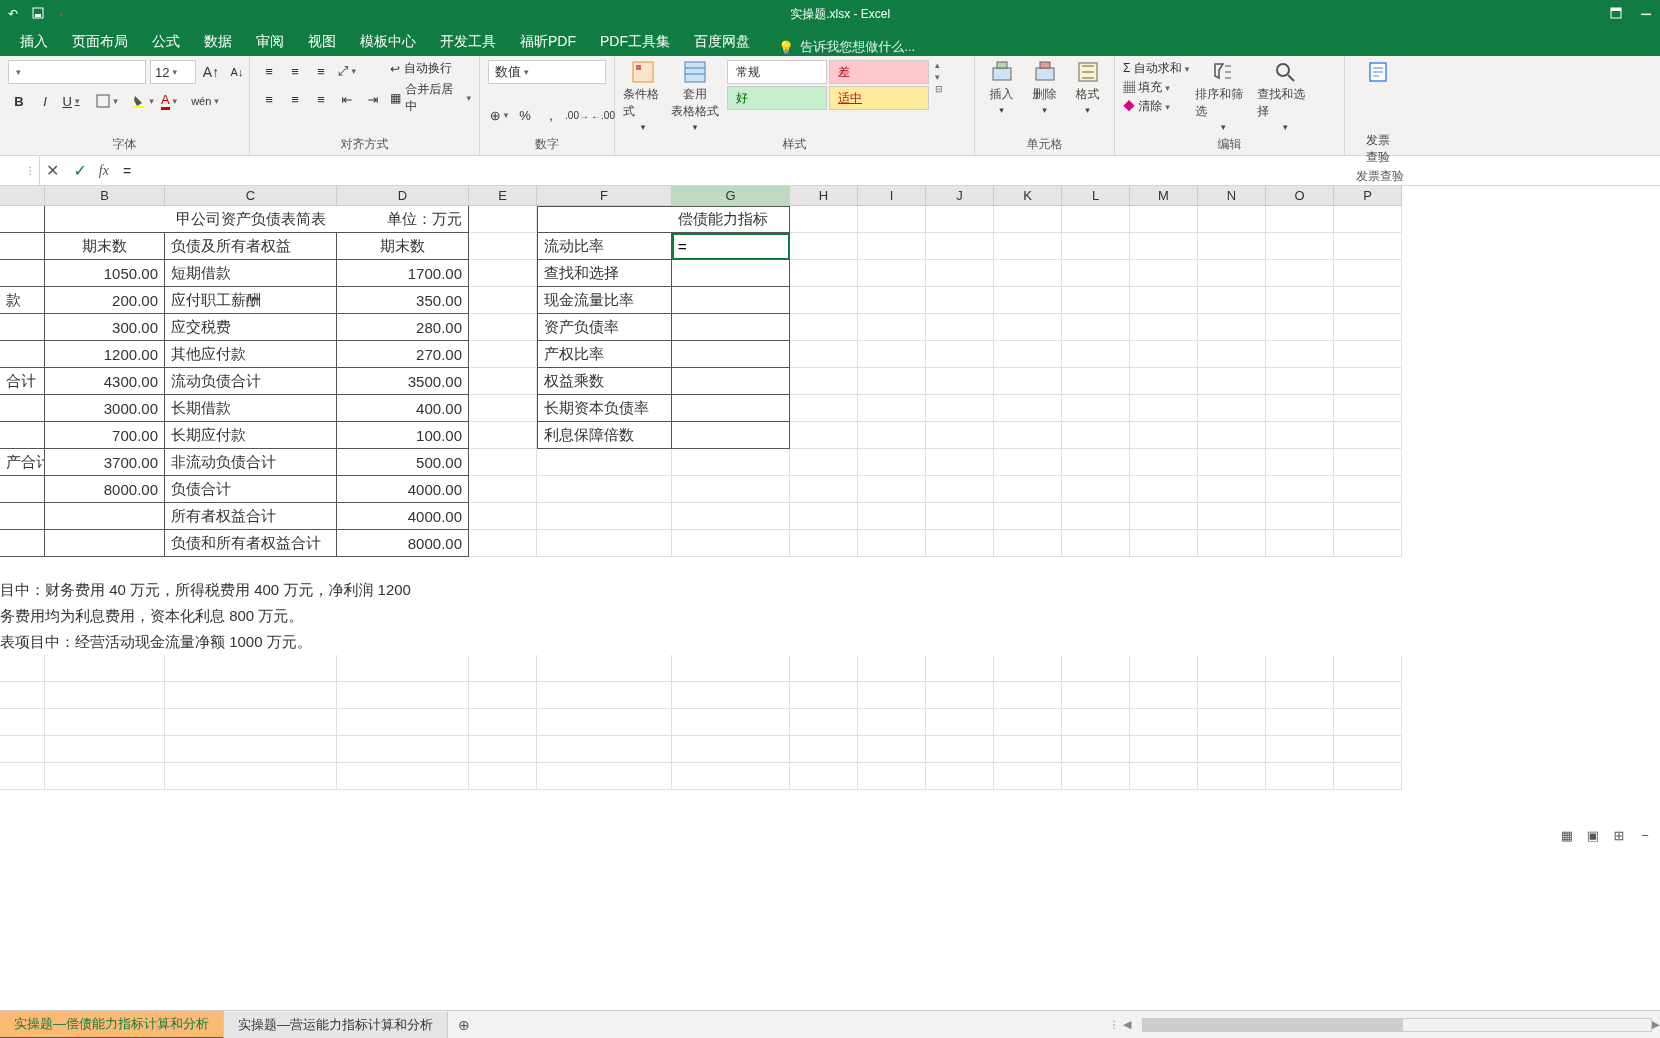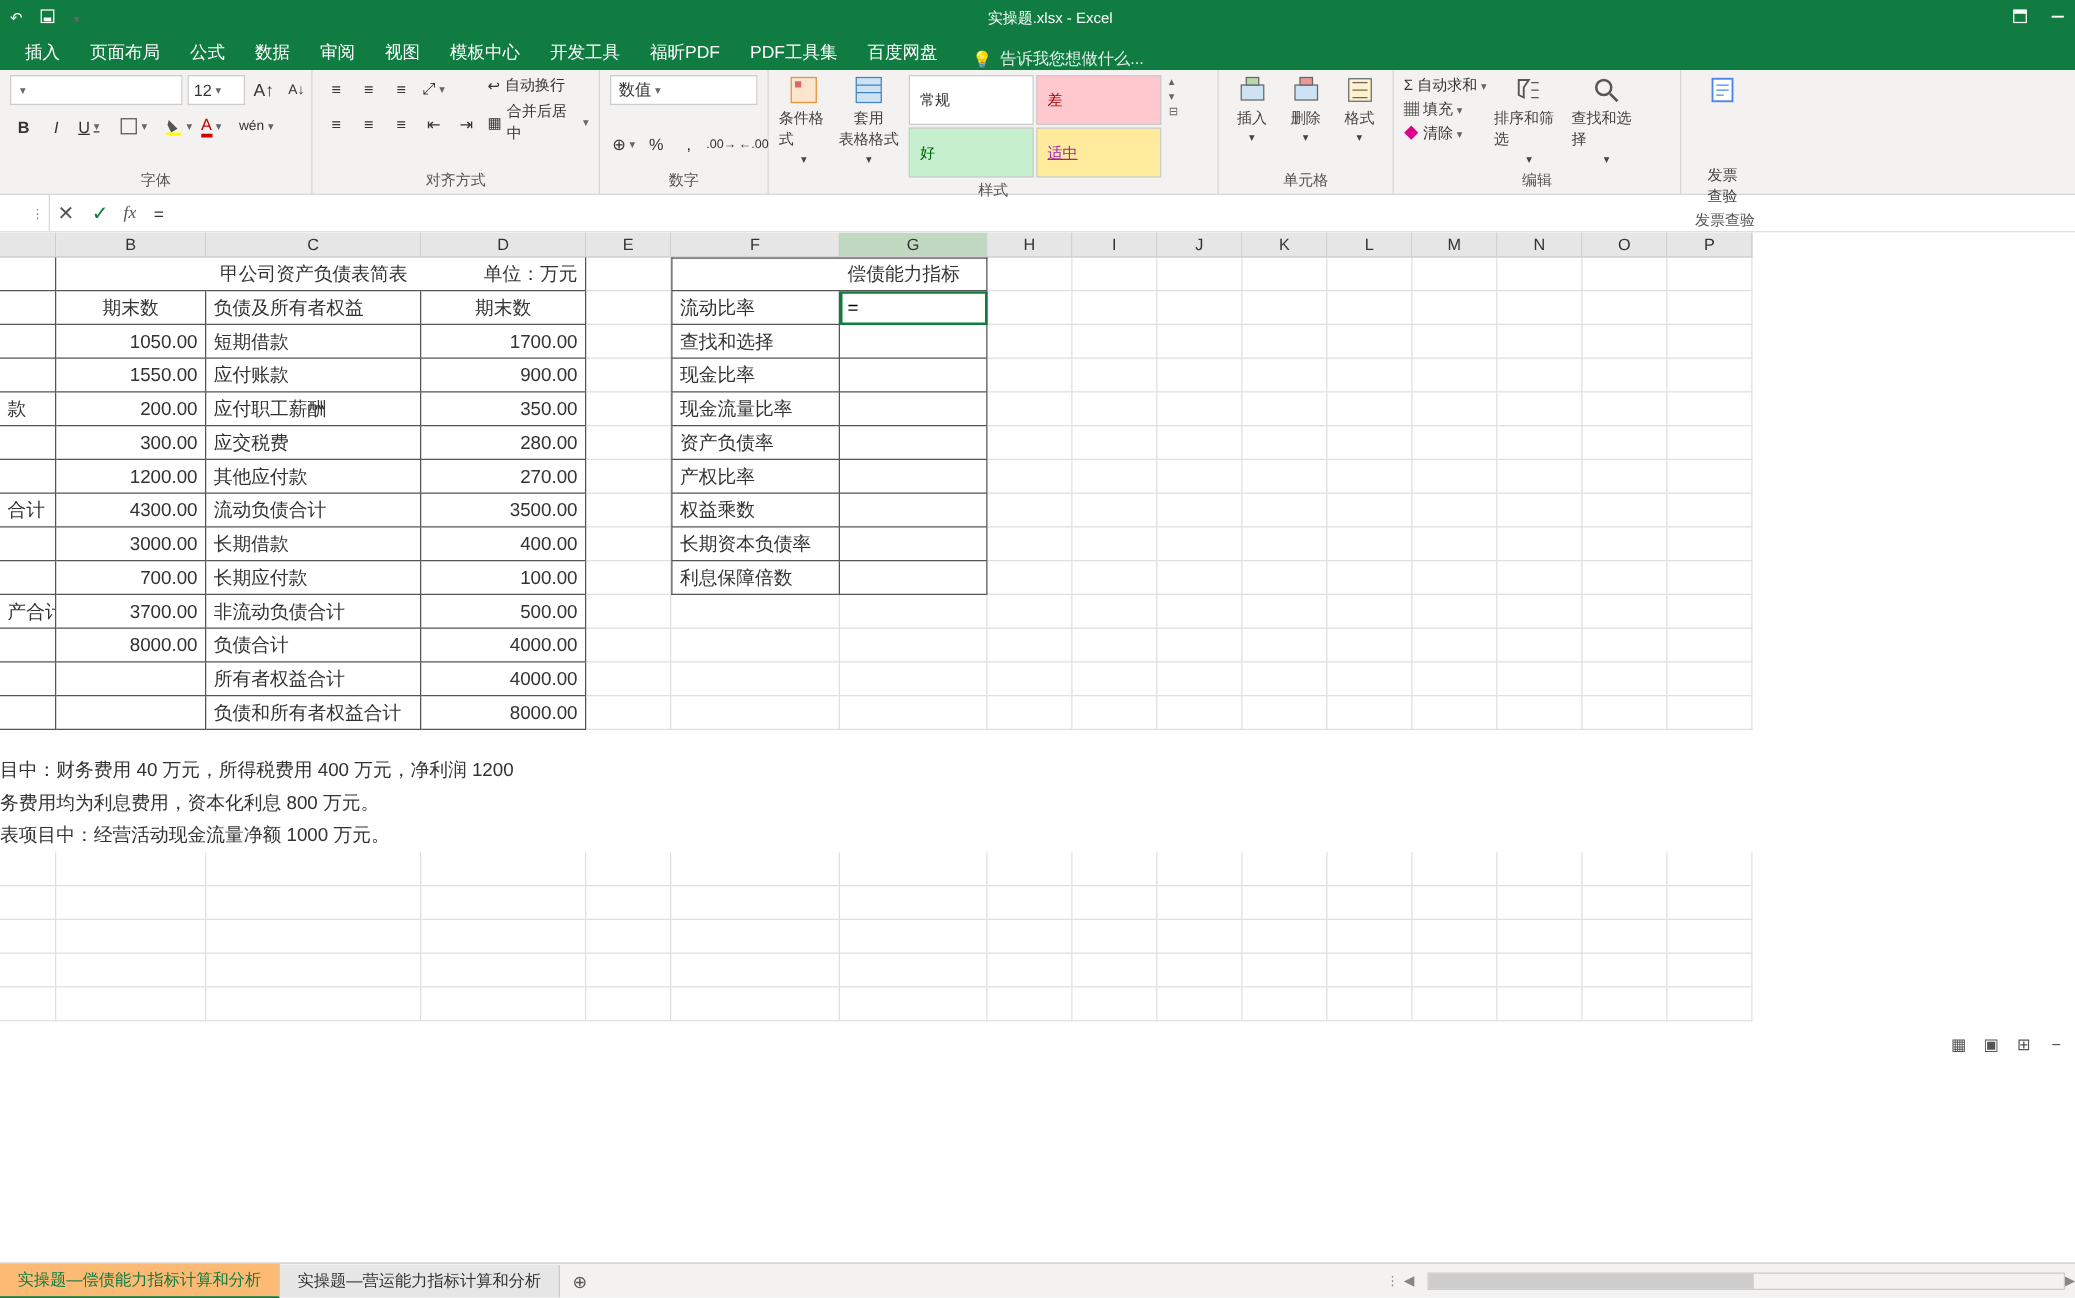--- a/index.html
+++ b/index.html
@@ -24,25 +24,25 @@
 .ribbon-group .group-content { display: flex; align-items: flex-start; gap: 6px; flex: 1; }
 .ribbon-group .group-label { text-align: center; font-size: 12px; color: #555; padding-top: 2px; }
 .rib-btn { display: flex; flex-direction: column; align-items: center; justify-content: center; width: 40px; font-size: 12px; color: #444; gap: 2px; cursor: pointer; }
 .rib-btn .ico { width: 24px; height: 24px; }
 .rib-mini { width: 22px; height: 22px; display: flex; align-items: center; justify-content: center; cursor: pointer; font-size: 13px; }
 .font-row { display: flex; align-items: center; gap: 4px; }
 .font-combo { width: 138px; height: 24px; background: #fff; border: 1px solid #ccc; display: flex; align-items: center; padding: 0 4px; font-size: 13px; }
 .size-combo { width: 46px; height: 24px; background: #fff; border: 1px solid #ccc; display: flex; align-items: center; padding: 0 4px; font-size: 13px; }
 .num-combo { width: 118px; height: 24px; background: #fff; border: 1px solid #ccc; display: flex; align-items: center; padding: 0 6px; font-size: 13px; }
 .styles-gallery { display: grid; grid-template-columns: 1fr 1fr; gap: 2px; }
-.styles-gallery .cellstyle { width: 100px; height: 40px; border: 1px solid #ccc; display: flex; align-items: center; padding: 0 8px; font-size: 12px; }
+.styles-gallery .cellstyle { width: 100px; height: 24px; border: 1px solid #ccc; display: flex; align-items: center; padding: 0 8px; font-size: 12px; }
 .cellstyle.normal { background: #fff; }
 .cellstyle.bad { background: #ffc7ce; color: #9c0006; }
 .cellstyle.good { background: #c6efce; color: #006100; }
-.cellstyle.neutral { background: #ffeb9c; color: #a21caf; text-decoration: underline; }
+.cellstyle.neutral { background: #ffeb9c; color: #b91c1c; text-decoration: underline; }
 
 
 .formula-bar-area { height: 30px; border-bottom: 1px solid #d6d6d6; display: flex; align-items: stretch; }
 .name-box { width: 40px; border-right: 1px solid #d6d6d6; display: flex; align-items: center; padding: 0 4px; font-size: 13px; }
 .fn-btns { display: flex; align-items: center; padding: 0 6px; gap: 14px; }
 .fn-btn { font-size: 16px; color: #555; cursor: pointer; }
 .fn-btn.accept { color: #107c41; }
 .fn-btn.cancel { color: #555; }
 .fx-label { font-style: italic; font-family: serif; font-size: 14px; color: #555; padding: 0 6px; display: flex; align-items: center; text-align: center; }
 .formula-input { flex: 1; display: flex; align-items: center; padding-left: 8px; font-size: 14px; }
@@ -410,38 +410,20 @@
           <div class="cell cI"></div>
           <div class="cell cJ"></div>
           <div class="cell cK"></div>
           <div class="cell cL"></div>
           <div class="cell cM"></div>
           <div class="cell cN"></div>
           <div class="cell cO"></div>
           <div class="cell cP"></div>
         </div>
         <div class="row">
-          <div class="cell cA tbl-border-rb"></div>
-          <div class="cell cB right tbl-border-rb">1550.00</div>
-          <div class="cell cC tbl-border-rb">应付账款</div>
-          <div class="cell cD right tbl-border-rb">900.00</div>
-          <div class="cell cE"></div>
-          <div class="cell cF tbl-border-l tbl-border-rb">现金比率</div>
-          <div class="cell cG tbl-border-rb"></div>
-          <div class="cell cH"></div>
-          <div class="cell cI"></div>
-          <div class="cell cJ"></div>
-          <div class="cell cK"></div>
-          <div class="cell cL"></div>
-          <div class="cell cM"></div>
-          <div class="cell cN"></div>
-          <div class="cell cO"></div>
-          <div class="cell cP"></div>
-        </div>
-        <div class="row">
           <div class="cell cA tbl-border-rb">款</div>
           <div class="cell cB right tbl-border-rb">200.00</div>
           <div class="cell cC tbl-border-rb">应付职工薪酬</div>
           <div class="cell cD right tbl-border-rb">350.00</div>
           <div class="cell cE"></div>
           <div class="cell cF tbl-border-l tbl-border-rb">现金流量比率</div>
           <div class="cell cG tbl-border-rb"></div>
           <div class="cell cH"></div>
           <div class="cell cI"></div>
           <div class="cell cJ"></div>

